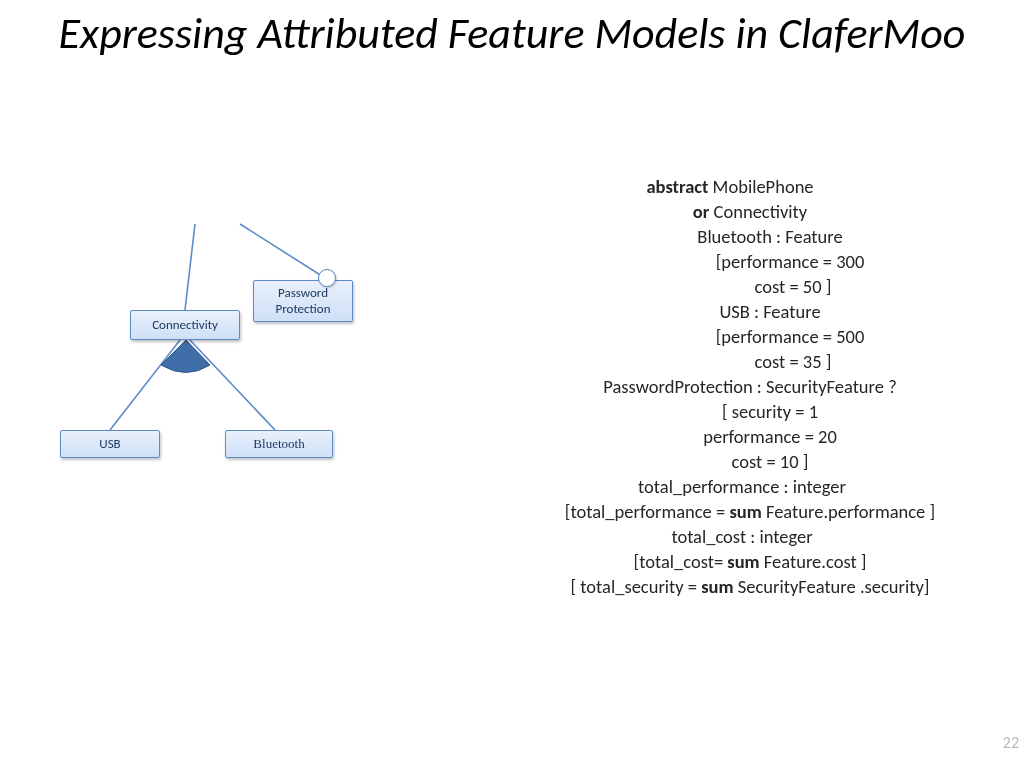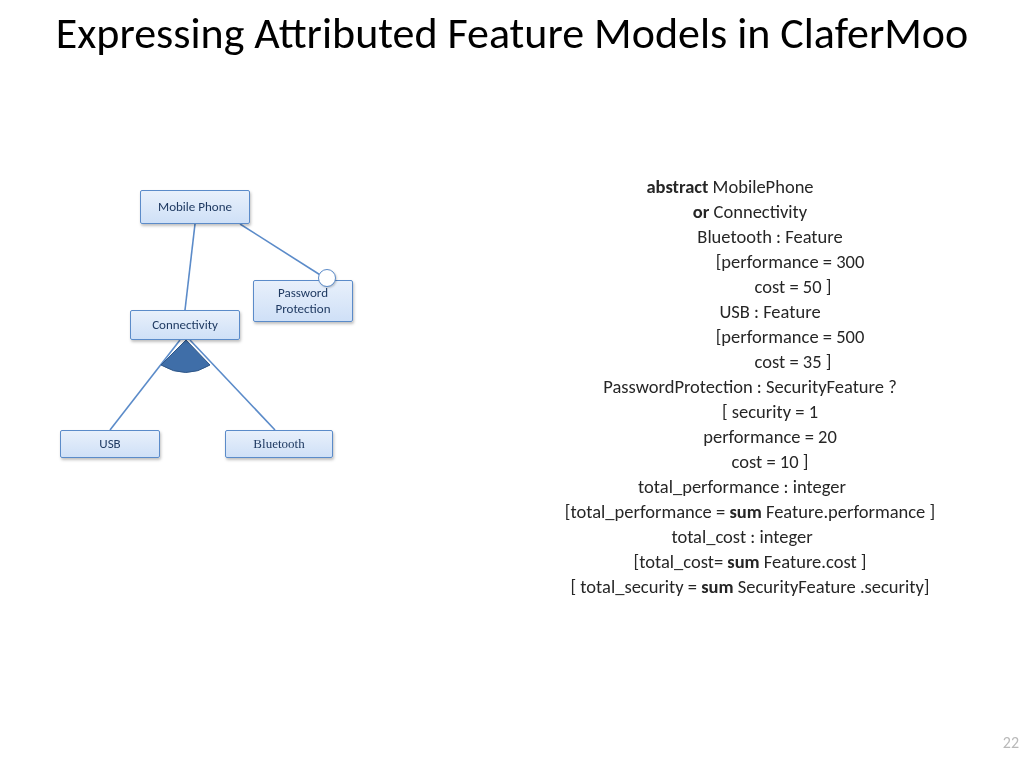--- a/index.html
+++ b/index.html
@@ -16,20 +16,21 @@
     width: 1024px; height: 768px;
   }
   .title {
     position: absolute;
     top: 8px; left: 0; right: 0;
     text-align: center;
     font-size: 44px;
     font-weight: 400;
     line-height: 1.15;
     color: #000;
+    font-style: italic;
   }
   .diagram {
     position: absolute;
     left: 40px; top: 180px;
     width: 400px; height: 300px;
   }
   .node {
     position: absolute;
     background: linear-gradient(to bottom, #e8f0fb 0%, #cfe0f7 100%);
     border: 1px solid #5b8bc9;
@@ -99,21 +100,20 @@
 
       <line x1="200" y1="44" x2="285" y2="98"></line>
 
       <line x1="140" y1="160" x2="70" y2="250"></line>
 
       <line x1="150" y1="160" x2="235" y2="250"></line>
 
       <path d="M 121 185 Q 146 200 170 185 L 146 160 Z" fill="#3f6ea8" stroke="#2f5788" stroke-width="1"></path>
     </svg>
 
-    <div class="node mobile">Mobile Phone</div>
     <div class="node conn">Connectivity</div>
     <div class="node pass">Password Protection</div>
     <div class="node usb">USB</div>
     <div class="node bt">Bluetooth</div>
 
     <div class="circle-opt" style="left:278px; top:89px;"></div>
   </div>
 
   <div class="code">
     <span class="row"><span class="b">abstract</span><span> MobilePhone</span></span>

